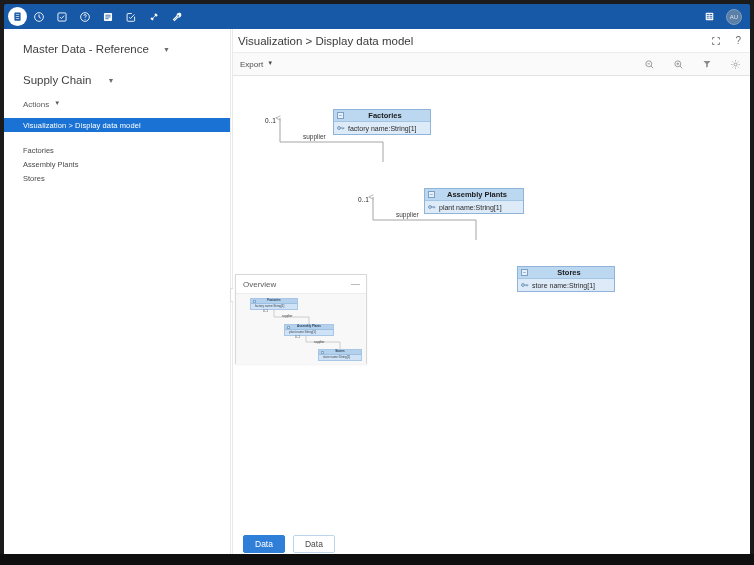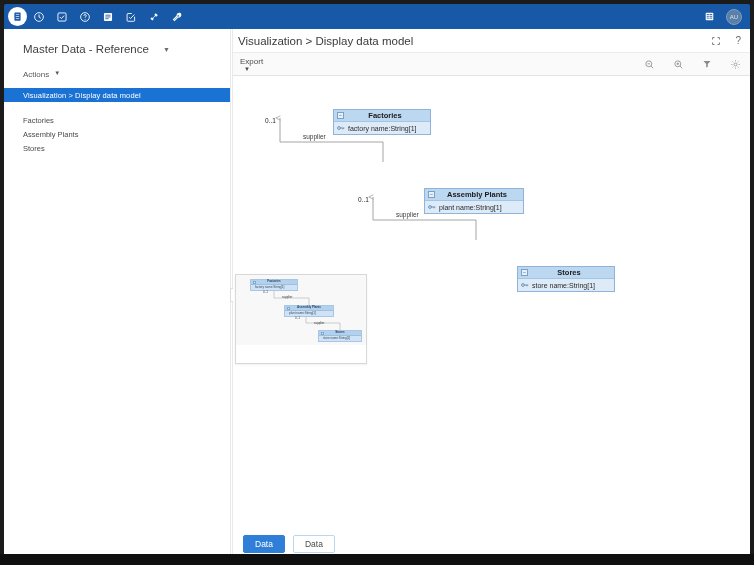--- a/index.html
+++ b/index.html
@@ -141,21 +141,20 @@
   .rp-toolbar {
     height: 23px; flex: 0 0 23px;
     background: #fafafa;
     display: flex; align-items: center;
     padding: 0 9px 0 7px;
     border-bottom: 1px solid #e3e3e3;
   }
   .exportbtn {
     font-size: 8px; color: #4c4c4c; display: flex; align-items: flex-start;
     cursor: pointer;
-    flex-direction: column;
   }
   .exportbtn .caret { margin-left: 4px; font-size: 6px; }
   .tb-right { margin-left: auto; display: flex; align-items: center; gap: 18px; }
   .tool-ic { color: #8a8a8a; cursor: pointer; display:flex; align-items:center; }
 
   
   .canvas {
     flex: 1 1 auto; position: relative;
     background: #ffffff;
     overflow: hidden;
@@ -322,20 +321,24 @@
         <span>AU</span>
       </div>
     </div>
   </div>
 
   <div class="body">
 
     <div class="leftpane">
       <div class="lp-title">
         <span>Master Data - Reference</span>
+        <span class="caret">▼</span>
+      </div>
+      <div class="lp-sub">
+        <span>Supply Chain</span>
         <span class="caret">▼</span>
       </div>
       <div class="lp-actions">
         <span>Actions</span>
         <span class="caret">▼</span>
       </div>
       <div class="lp-selected">
         <span>Visualization &gt; Display data model</span>
       </div>
       <div class="lp-list">
@@ -467,20 +470,24 @@
                 <circle cx="3" cy="4" r="2.1"></circle>
                   <line x1="5.1" y1="4" x2="11" y2="4"></line>
                   <line x1="9" y1="4" x2="9" y2="6"></line>
               </svg>
             </span>
             <span>store name:String[1]</span>
           </div>
         </div>
 
         <div class="overview">
+          <div class="ov-hdr">
+            <span class="ov-title">Overview</span>
+            <span class="ov-min">—</span>
+          </div>
           <div class="ov-body">
             <svg style="position:absolute;left:0;top:0;width:100%;height:100%;">
               <path d="M 73 30 L 73 23 L 38 23 L 38 15" fill="none" stroke="#b0b0b0" stroke-width="0.6"></path>
               <path d="M 104 55 L 104 48 L 70 48 L 70 41" fill="none" stroke="#b0b0b0" stroke-width="0.6"></path>
             </svg>
             <div class="mini-node" style="left:14px; top:4px; width:48px;">
               <div class="mini-hdr">
                 <span class="mc"></span>
                 <span class="mt">Factories</span>
               </div>

